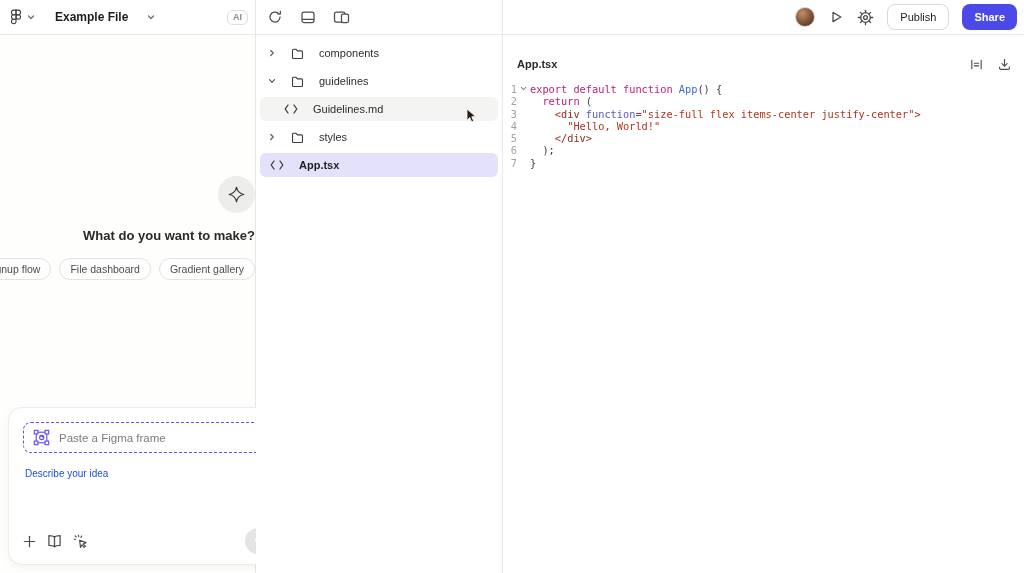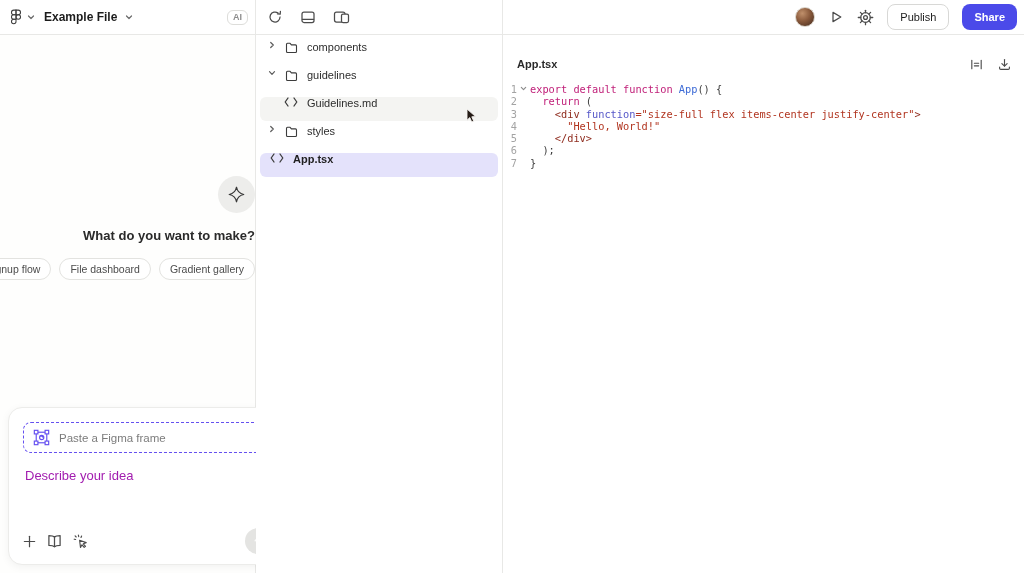--- a/index.html
+++ b/index.html
@@ -6,21 +6,21 @@
   html,body { margin:0; padding:0; }
   body {
     width:1024px; height:573px; overflow:hidden; background:#fff;
     font-family:"Liberation Sans","DejaVu Sans",sans-serif; color:#1e1e1e;
     -webkit-font-smoothing:antialiased;
   }
   .app { width:1024px; height:573px; display:flex; flex-direction:column; }
 
   
   .topbar { flex:0 0 35px; display:flex; background:#fff; border-bottom:1px solid #e8e8e6; }
-  .tb-left { width:256px; flex:0 0 256px; border-right:1px solid #e8e8e6; display:flex; align-items:center; padding:0 7px 0 10px; }
+  .tb-left { width:256px; flex:0 0 256px; border-right:1px solid #e8e8e6; display:flex; align-items:center; padding:0 7px 0 10px;gap:11px; }
   .tb-mid { width:247px; flex:0 0 247px; border-right:1px solid #e8e8e6; display:flex; align-items:center; gap:17px; padding-left:11px; }
   .tb-right { flex:1; display:flex; align-items:center; padding-right:7px; }
   .icon-btn { display:flex; align-items:center; justify-content:center; color:#4b4b4b; background:none; border:none; padding:0; cursor:default; }
   .logo-group { display:flex; align-items:center; gap:5px; }
   .file-title { font-size:12px; font-weight:700; color:#1c1c1c; margin-left:9px; }
   .title-chevron { margin-left:8px; color:#6a6a6a; display:flex; }
   .ai-badge { margin-left:auto; font-size:9px; font-weight:700; color:#8d8d8d; border:1px solid #ddddda; border-radius:6px; padding:2px 5px; line-height:1; background:#fff; }
 
   .seg { margin-left:72px; height:26px; background:#ececeb; border-radius:9px; display:flex; align-items:center; padding:2px; }
   .seg-item { display:flex; align-items:center; gap:5px; font-size:11px; height:22px; padding:0 10px; border-radius:7px; border:none; background:none; }
@@ -41,27 +41,27 @@
   .hero { position:absolute; top:141px; left:0; right:0; display:flex; flex-direction:column; align-items:flex-end; }
   .spark-circle { width:37px; height:37px; border-radius:50%; background:#ededeb; display:flex; align-items:center; justify-content:center; color:#3a3a3a; }
   .hero-heading { font-size:13px; font-weight:700; color:#2a2a2a; margin-top:15px; }
   .chips { display:flex; gap:8px; margin-top:15px; }
   .chip { border:1px solid #e3e3e0; background:#fff; border-radius:999px; padding:4px 10px; font-size:10.5px; color:#4c4c4c; white-space:nowrap; }
 
   .composer { position:absolute; left:8px; width:274px; bottom:8px; height:158px; background:#fff;
     border:1px solid #ececea; border-radius:14px; box-shadow:0 2px 8px rgba(0,0,0,.05); padding:14px; }
   .dropzone { height:31px; border:1px dashed #6550f0; border-radius:8px; display:flex; align-items:center; gap:8px; padding:0 8px; }
   .dropzone-label { font-size:11.5px; color:#7c7c7c; }
-  .idea { margin:15px 2px 0; font-size:13px; color:#a21caf; }
+  .idea { margin:15px 2px 0; font-size:10px; color:#1d4ed8; }
   .composer-bar { position:absolute; left:13px; right:10px; bottom:10px; display:flex; align-items:center; gap:9px; color:#454545; }
   .send { margin-left:auto; width:26px; height:26px; border-radius:50%; background:#e4e4e2; color:#fbfbfa; display:flex; align-items:center; justify-content:center; border:none; }
 
   
   .tree-panel { width:247px; flex:0 0 247px; border-right:1px solid #e8e8e6; padding-top:6px; position:relative; background:#fff; }
-  .trow { height:24px; margin:0 4px 4px; border-radius:6px; display:flex; gap:9px; font-size:11px; color:#2d2d2d; }
+  .trow { height:24px; margin:0 4px 4px; border-radius:6px; display:flex; align-items:center; gap:15px; font-size:11px; color:#2d2d2d; }
   .trow .tchev { width:8px; display:flex; color:#5c5c5c; }
   .trow .ticon { display:flex; color:#3c3c3c; }
   .trow.folder { padding-left:8px; }
   .trow.file-nested { padding-left:24px; }
   .trow.file-root { padding-left:10px; }
   .trow.hovered { background:#f4f4f2; }
   .trow.selected { background:#e4e2fb; }
   .trow.selected .tlabel { font-weight:700; color:#1f1f1f; }
   .tree-cursor { position:absolute; left:210px; top:73px; }
 

